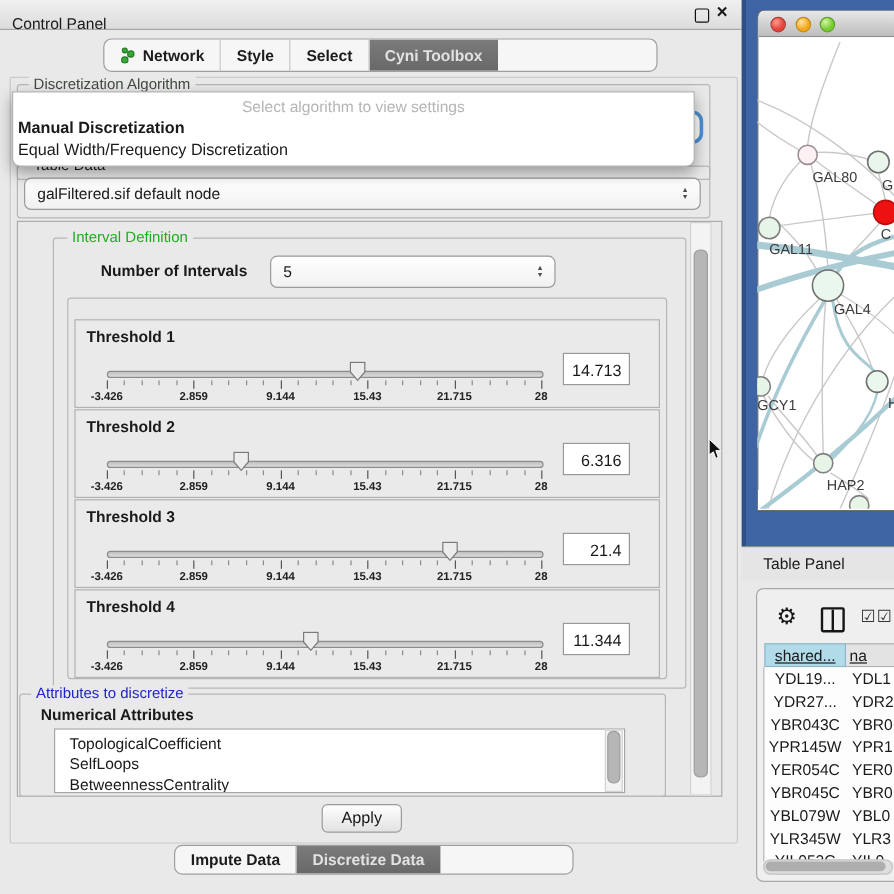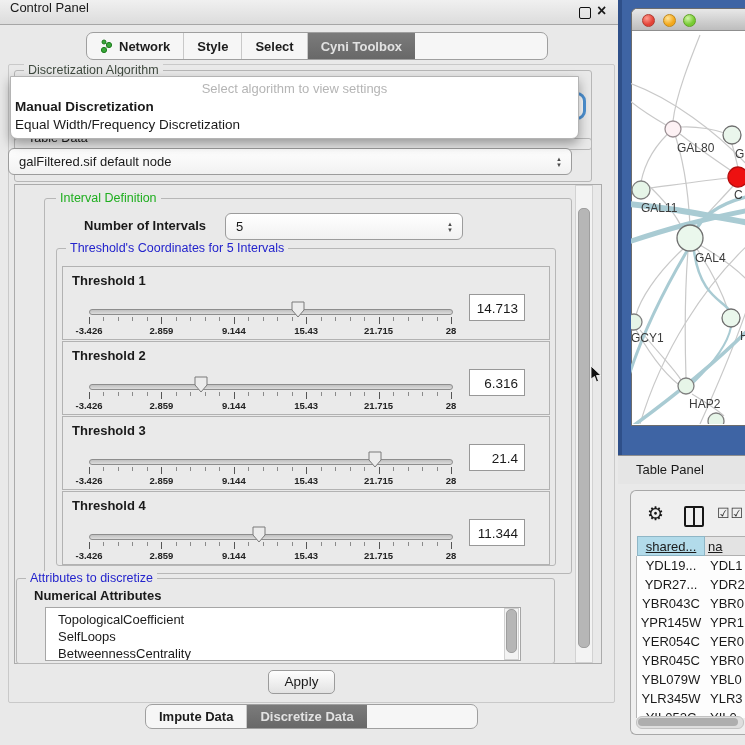--- a/index.html
+++ b/index.html
@@ -2,21 +2,21 @@
 <html><head>
 <meta charset="utf-8">
 <style>
   html,body{margin:0;padding:0;}
   #page{position:relative;width:745px;height:745px;background:#e9e9e9;overflow:hidden;
         font-family:"Liberation Sans",sans-serif;color:#1a1a1a;}
   .abs{position:absolute;}
   
   #titlebar{left:0;top:0;width:618px;height:24px;background:linear-gradient(#f0f0f0,#dcdcdc);
             border-bottom:1px solid #a6a6a6;}
-  #panel-title{left:10px;top:0;font-size:13px;}
+  #panel-title{left:10px;top:12px;font-size:13px;}
   #float-icon{left:579px;top:7px;width:10px;height:10px;border:1.5px solid #111;border-radius:2px;}
   #close-icon{left:597px;top:2px;font-size:16px;font-weight:900;}
   #content-frame{left:8px;top:64px;width:605px;height:637px;border:1px solid #c9c9c9;border-radius:2px;}
   
   .tabbar{display:flex;border:1px solid #9f9f9f;border-radius:7px;background:#f6f6f6;overflow:hidden;}
   #top-tabbar{left:86px;top:32px;height:26px;}
   #bottom-tabbar{left:145px;top:704px;height:23px;}
   .tab{display:flex;align-items:center;padding:0 13px;font-size:13px;font-weight:700;color:#1c1c1c;cursor:default;white-space:nowrap;}
   .tab+.tab{border-left:1px solid #c9c9c9;}
   .tab.sel{background:linear-gradient(#7b7b7b,#686868);color:#e2e2e2;}
@@ -146,39 +146,38 @@
   <div class="abs" id="focus-combo"></div>
 
   <div class="abs" id="algo-popup">
     <div class="abs" id="popup-hint">Select algorithm to view settings</div>
     <div class="abs popup-item" id="popup-item-0">Manual Discretization</div>
     <div class="abs popup-item" id="popup-item-1">Equal Width/Frequency Discretization</div>
   </div>
 
   <div class="abs grp" style="left:14px;top:138px;width:576px;height:42px;"></div>
   <div class="legend" style="left:24px;top:131px;">Table Data</div>
-  <div class="abs combo" style="left:8px;top:148px;width:562px;height:25px;">
+  <div class="abs combo" style="left:20px;top:148px;width:562px;height:25px;">
     <span class="cval">galFiltered.sif default node</span>
     <span class="stepper">▲<br>▼</span>
   </div>
 
   <div class="abs" id="main-panel"></div>
   <div class="abs vtrack" id="main-vtrack"></div>
   <div class="abs vthumb" id="main-vthumb"></div>
 
   <div class="abs grp" style="left:44px;top:198px;width:526px;height:374px;"></div>
   <div class="legend green" style="left:56px;top:191px;">Interval Definition</div>
   <div class="abs" style="left:84px;top:218px;font-size:13px;font-weight:bold;">Number of Intervals</div>
   <div class="abs combo" style="left:225px;top:213px;width:236px;height:25px;">
     <span class="cval">5</span>
     <span class="stepper">▲<br>▼</span>
   </div>
 
   <div class="abs grp" style="left:56px;top:248px;width:498px;height:316px;"></div>
-  <div class="legend blue" style="left:66px;top:241px;">Threshold's Coordinates for 5 Intervals</div>
   <div id="thresh-rows">
       <div class="trow" style="top: 266px;">
       <div class="trow-label">Threshold 1</div>
       <div class="track"></div>
       <svg class="thumb" width="14" height="17" style="left: 227.945px;">
         <path d="M1,1 h12 v8 l-6,7 l-6,-7 z" fill="#ececec" stroke="#7a7a7a"></path>
       </svg>
       <div class="ticks">
           <div class="tick major" style="left: 0px;"></div>
           <div class="tick minor" style="left: 14.48px;"></div>

